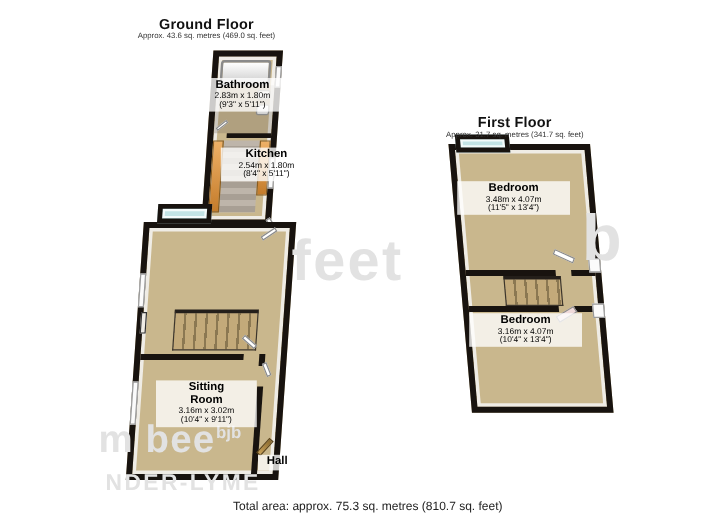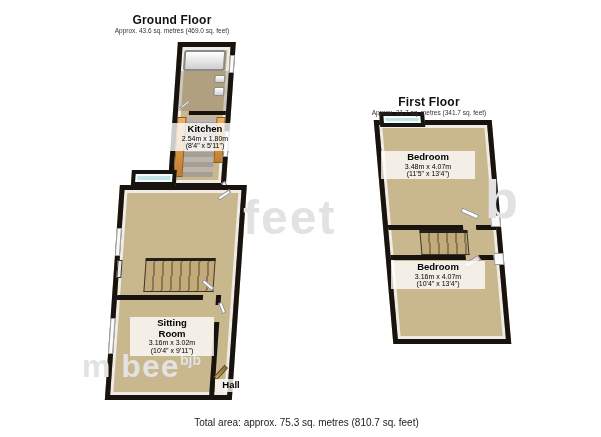--- a/index.html
+++ b/index.html
@@ -106,21 +106,26 @@
       <div class="door" style="left:74px; top:86px; width:18px; height:5px; transform:rotate(25deg);"></div>
       <div class="stairs" style="left:31px; top:105px; width:48px; height:25px;"></div>
       <div class="wall" style="left:0; top:130px; width:75px; height:5px;"></div>
       <div class="wall" style="left:88px; top:130px; width:20px; height:5px;"></div>
       <div class="door pinkd" style="left:72px; top:134px; width:18px; height:6px; transform:rotate(-30deg);"></div>
       <div class="win" style="left:103px; top:90px; width:10px; height:12px;"></div>
       <div class="win" style="left:103px; top:128px; width:10px; height:12px;"></div>
     </div>
   </div>
 
-  <div class="rlabel" style="left:167px; top:123px; width:76px;">
+  <div class="rlabel" style="left:165px; top:65px; width:74px;">
+    <span class="rname">Bathroom</span>
+    <span class="rdim">2.83m x 1.80m</span>
+    <span class="rdim">(9'3" x 5'11")</span>
+  </div>
+  <div class="rlabel" style="left:184px; top:123px; width:76px;">
     <span class="rname">Kitchen</span>
     <span class="rdim">2.54m x 1.80m</span>
     <span class="rdim">(8'4" x 5'11")</span>
   </div>
   <div class="rlabel narrow" style="left:130px; top:317px; width:84px;">
     <span class="rname">Sitting Room</span>
     <span class="rdim">3.16m x 3.02m</span>
     <span class="rdim">(10'4" x 9'11")</span>
   </div>
   <div class="rlabel" style="left:215px; top:344px; width:32px;margin-top:35px;">
@@ -134,15 +139,16 @@
   <div class="rlabel" style="left:391px; top:261px; width:94px;">
     <span class="rname">Bedroom</span>
     <span class="rdim">3.16m x 4.07m</span>
     <span class="rdim">(10'4" x 13'4")</span>
   </div>
 
   <div class="wm" id="wm-john">feet</div>
   <div class="wm" id="wm-b">b</div>
   <div class="wm" id="wm-mbee">m bee</div>
   <div class="wm" id="wm-bjb">bjb</div>
+  <div class="wm" id="wm-lyme">NDER-LYME</div>
 
   <div class="footer">Total area: approx. 75.3 sq. metres (810.7 sq. feet)</div>
 </div>
 
 </body></html>

